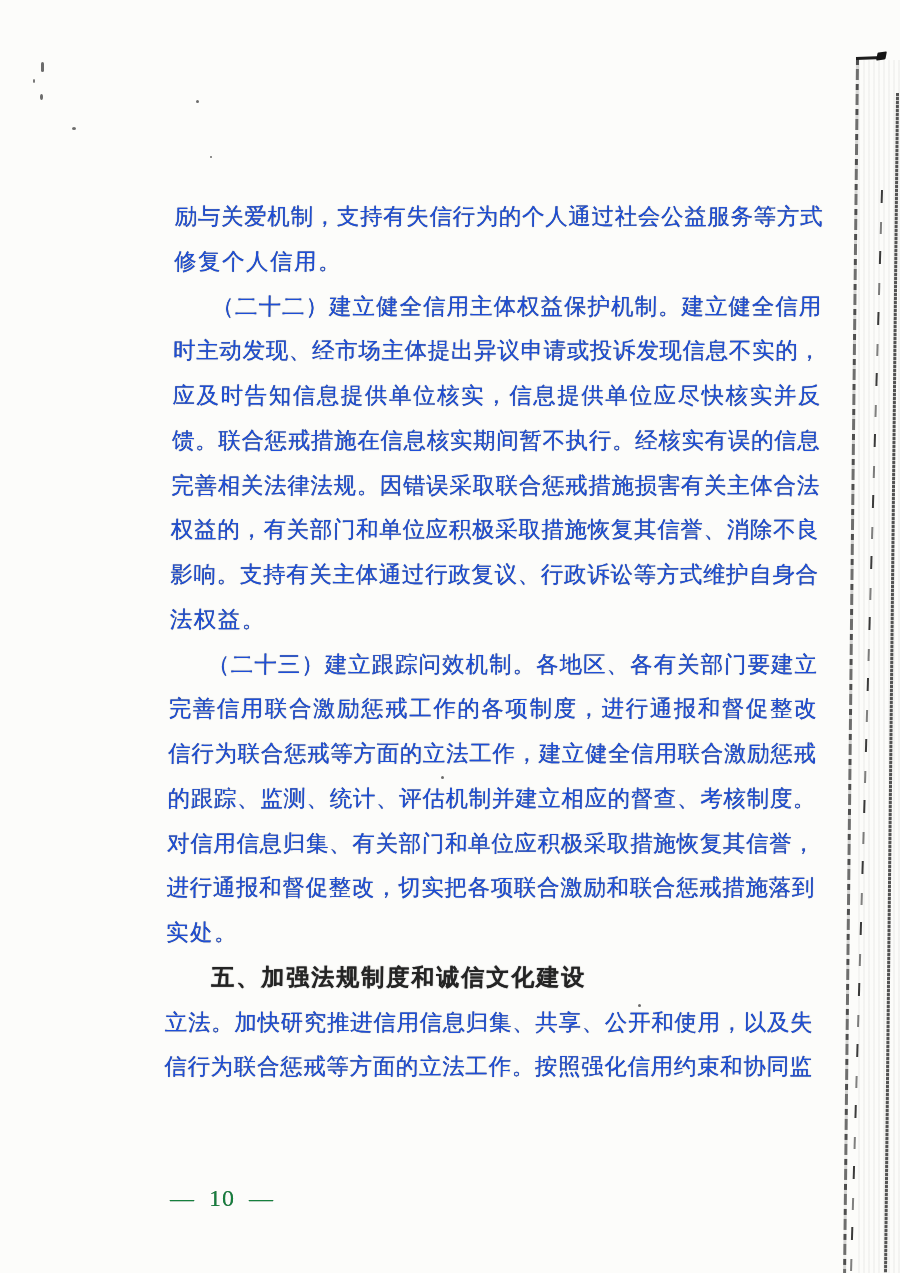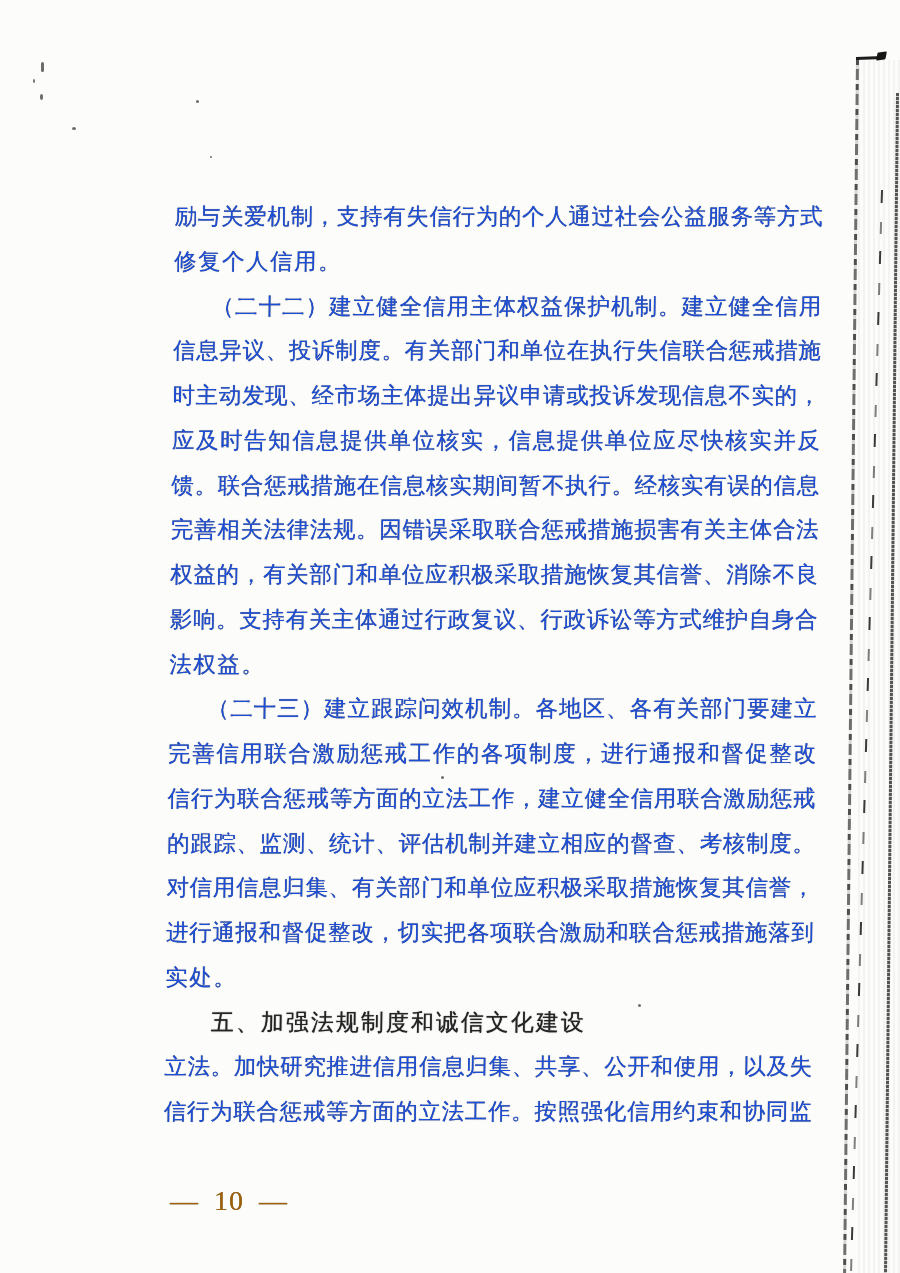--- a/index.html
+++ b/index.html
@@ -19,27 +19,27 @@
     font-size:22.5px;color:#1d4ed8;
     text-align:justify;text-align-last:justify;
     text-shadow:0 0 0.7px rgba(45,45,45,0.85);
     white-space:nowrap;
     letter-spacing:0.2px;
   }
   .line.end{text-align:right;text-align-last:left;letter-spacing:1.5px;}
   .line.indent{text-indent:38px;}
   .line.heading{
     text-align:left;text-align-last:left;text-indent:46px;
-    font-weight:400;color:#242424;font-size:23px;letter-spacing:2px;
+    font-weight:700;color:#242424;font-size:23px;letter-spacing:2px;
     text-shadow:0 0 1px rgba(30,30,30,0.9);
   }
   
   .page-number{
     position:absolute;left:170px;top:1185px;width:120px;
-    font-size:28px;color:#a16207;letter-spacing:1px;word-spacing:7px;
+    font-size:24px;color:#15803d;letter-spacing:1px;word-spacing:7px;
     text-shadow:0 0 0.6px rgba(60,60,60,0.8);
     font-family:Liberation Serif, serif;
   }
   
   .streak{position:absolute;transform-origin:top center;}
   .streak-inner{
     left:856px;top:59px;width:3px;height:1216px;
     background:repeating-linear-gradient(180deg,
       rgba(35,35,35,0.80) 0 6px, rgba(35,35,35,0.18) 6px 10px,
       rgba(35,35,35,0.65) 10px 21px, rgba(35,35,35,0.06) 21px 25px);
@@ -86,21 +86,20 @@
 </style>
 </head>
 <body>
 
 <div class="page">
 
   <div class="text-block">
       <div class="line full">励与关爱机制，支持有失信行为的个人通过社会公益服务等方式</div>
       <div class="line end">修复个人信用。</div>
       <div class="line indent">（二十二）建立健全信用主体权益保护机制。建立健全信用</div>
-      <div class="line full">信息异议、投诉制度。有关部门和单位在执行失信联合惩戒措施</div>
       <div class="line full">时主动发现、经市场主体提出异议申请或投诉发现信息不实的，</div>
       <div class="line full">应及时告知信息提供单位核实，信息提供单位应尽快核实并反</div>
       <div class="line full">馈。联合惩戒措施在信息核实期间暂不执行。经核实有误的信息</div>
       <div class="line full">完善相关法律法规。因错误采取联合惩戒措施损害有关主体合法</div>
       <div class="line full">权益的，有关部门和单位应积极采取措施恢复其信誉、消除不良</div>
       <div class="line full">影响。支持有关主体通过行政复议、行政诉讼等方式维护自身合</div>
       <div class="line end">法权益。</div>
       <div class="line indent">（二十三）建立跟踪问效机制。各地区、各有关部门要建立</div>
       <div class="line full">完善信用联合激励惩戒工作的各项制度，进行通报和督促整改</div>
       <div class="line full">信行为联合惩戒等方面的立法工作，建立健全信用联合激励惩戒</div>

